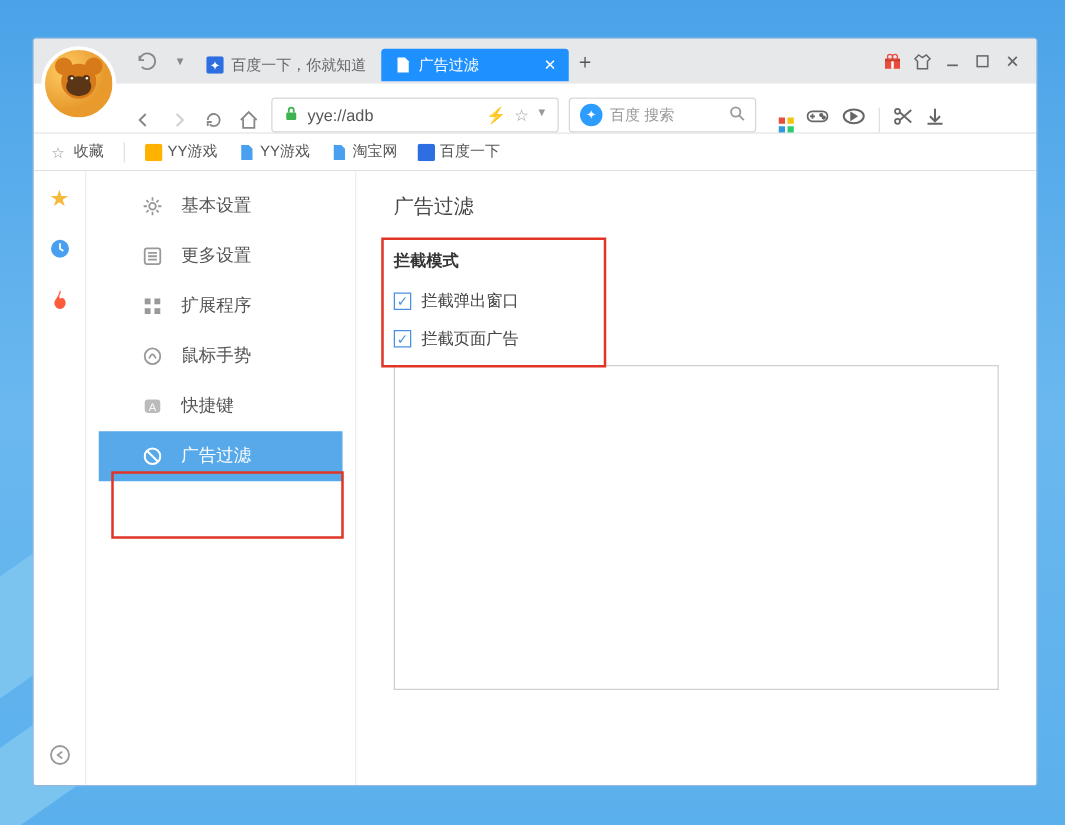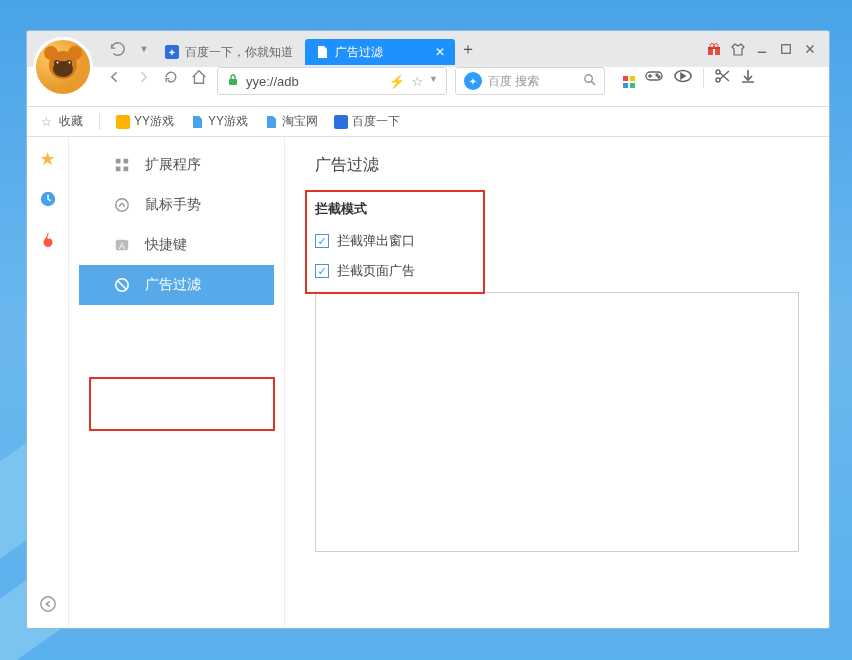--- a/index.html
+++ b/index.html
@@ -58,21 +58,21 @@
   .tab.active { background:#1e90ff; color:#fff; }
   .tab .fav { width:14px; height:14px; }
   .tab .close { margin-left:auto; font-size:12px; }
   .plusbtn { width:26px; text-align:center; font-size:16px; color:#555; }
   .win-controls { margin-left:auto; display:flex; gap:10px; padding-right:12px; align-items:center; color:#666;}
   .wc-ic{ width:14px; height:14px; display:inline-flex; align-items:center; justify-content:center; font-size:12px;}
 
   
   .addrrow {
     height:40px; background:#fff; border-bottom:1px solid #e0e0e0;
-    display:flex; align-items:flex-start; padding:0 10px 0 78px; gap:8px;
+    display:flex; align-items:flex-end; padding:0 10px 0 78px; gap:8px;
   }
   .ab-ic{ width:20px; height:20px; color:#888; display:flex; align-items:center; justify-content:center;}
   .addrbox {
     flex:0 0 230px; height:28px; border:1px solid #d7d7d7; border-radius:3px;
     display:flex; align-items:center; padding:0 8px; gap:6px; font-size:13px; color:#555; background:#fff;
   }
   .lock{color:#3cb34f;}
   .addr-icons{display:flex; gap:6px; color:#999; margin-left:auto;}
   .searchbox{
     flex:0 0 150px; height:28px; border:1px solid #d7d7d7; border-radius:3px;
@@ -319,20 +319,38 @@
             <circle cx="10" cy="10" r="8"></circle>
             <path d="M12 7l-4 3 4 3"></path>
           </svg>
         </span>
     </div>
 
     <div class="settings-sidebar">
       <ul class="slist" style="position:relative">
         <li>
             <span class="sic">
+              <svg viewBox="0 0 18 18" width="16" height="16" fill="none" stroke="currentColor" stroke-width="1.6">
+                <circle cx="9" cy="9" r="3"></circle>
+                <path d="M9 1v3M9 14v3M1 9h3M14 9h3M3.5 3.5l2 2M12.5 12.5l2 2M14.5 3.5l-2 2M5.5 12.5l-2 2"></path>
+              </svg>
+            </span>
+            <span>基本设置</span>
+          </li>
+        <li>
+            <span class="sic">
+              <svg viewBox="0 0 18 18" width="16" height="16" fill="none" stroke="currentColor" stroke-width="1.6">
+                <rect x="2" y="2" width="14" height="14" rx="2"></rect>
+                <path d="M5 6h8M5 9h8M5 12h8"></path>
+              </svg>
+            </span>
+            <span>更多设置</span>
+          </li>
+        <li>
+            <span class="sic">
               <svg viewBox="0 0 18 18" width="14" height="14" fill="currentColor">
                 <rect x="1" y="1" width="6" height="6"></rect>
                 <rect x="11" y="1" width="6" height="6"></rect>
                 <rect x="1" y="11" width="6" height="6"></rect>
                 <rect x="11" y="11" width="6" height="6"></rect>
               </svg>
             </span>
             <span>扩展程序</span>
           </li>
         <li>

